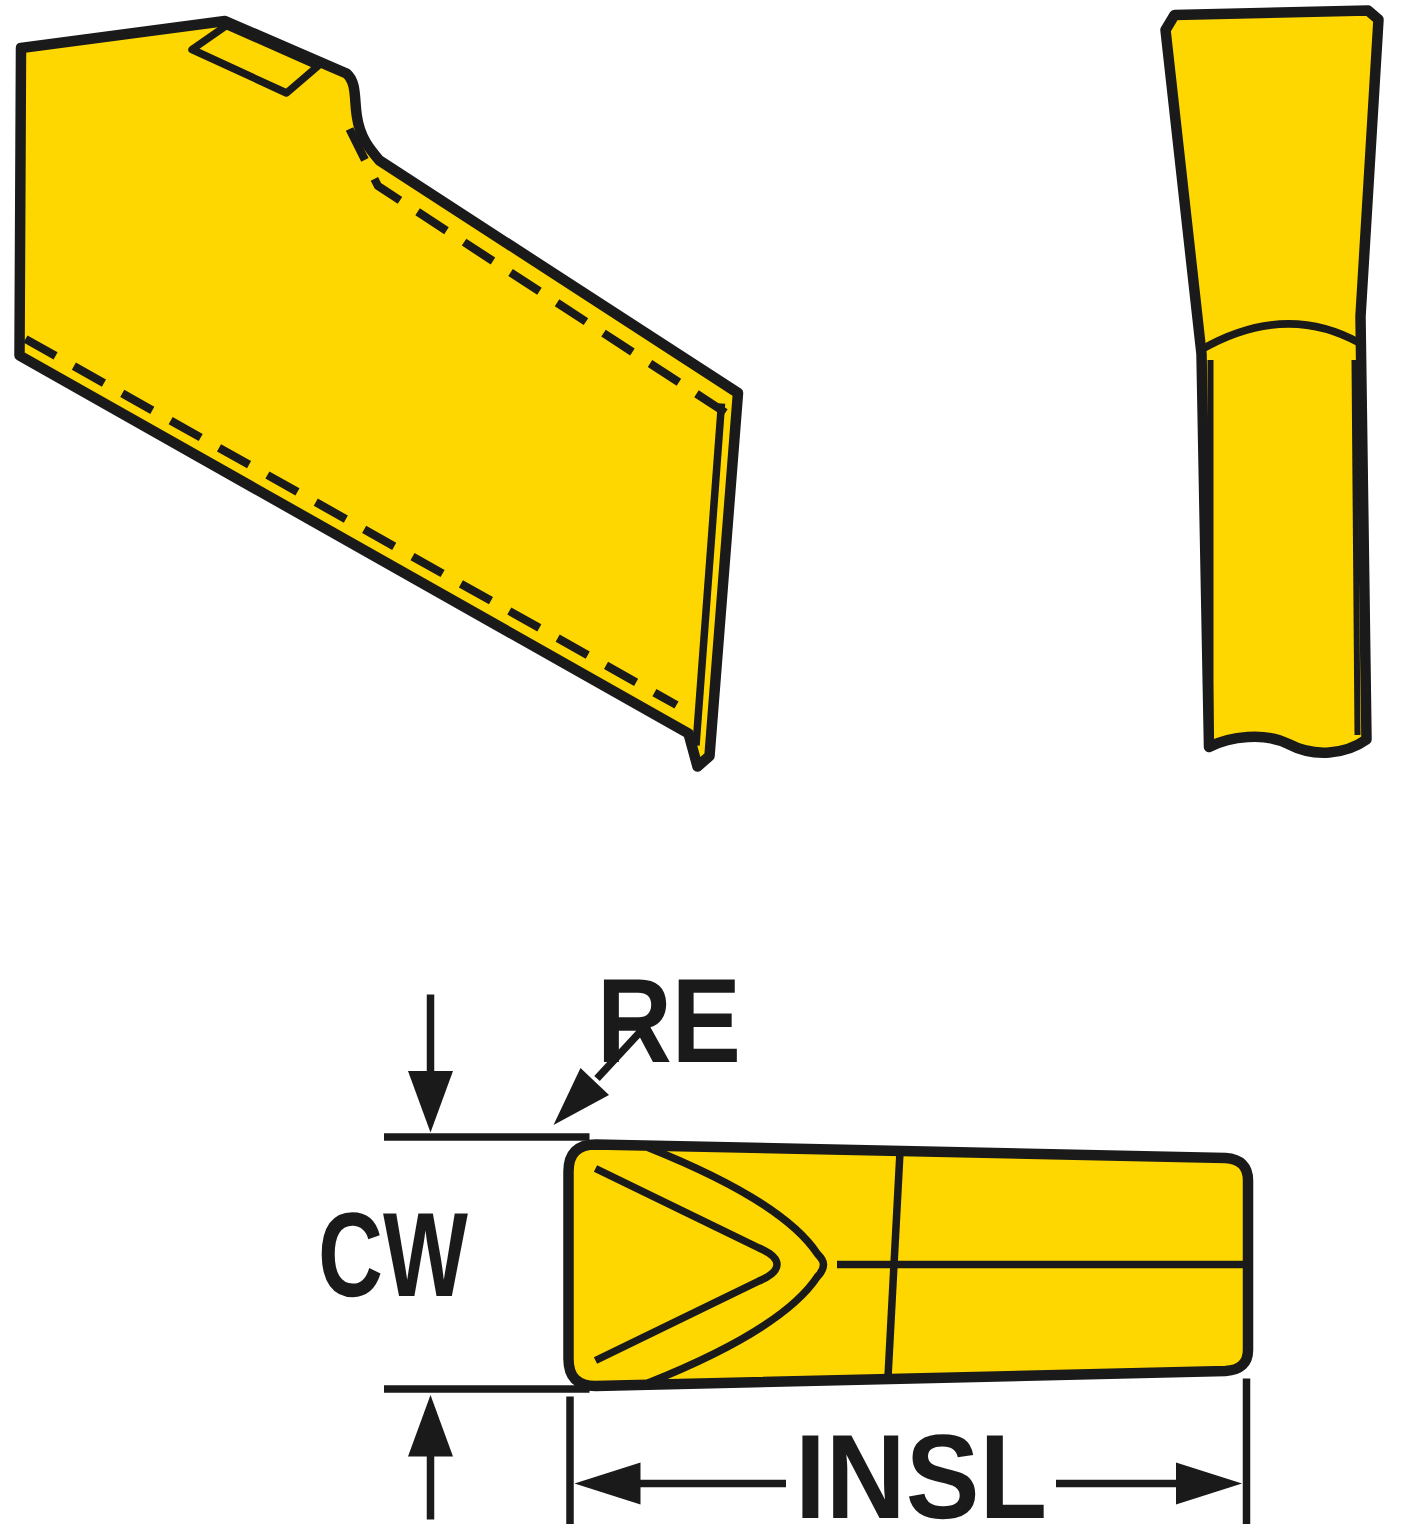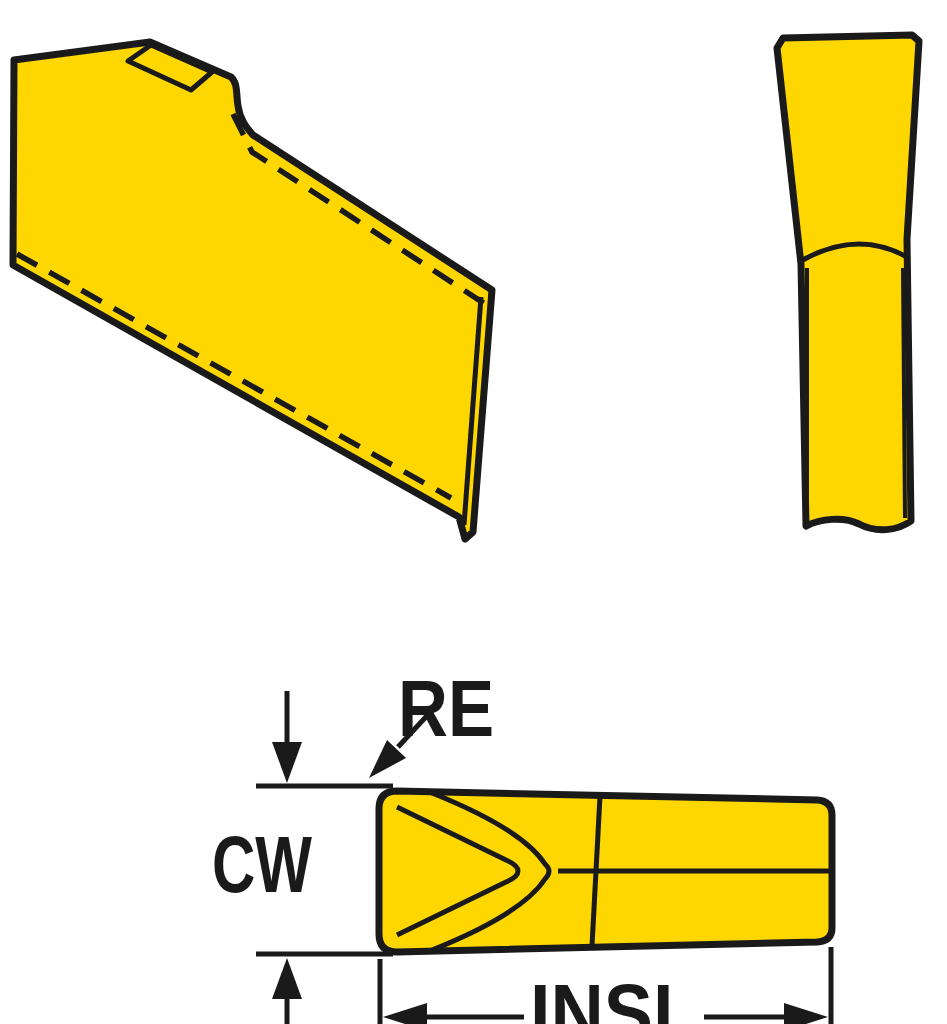--- a/index.html
+++ b/index.html
@@ -9,21 +9,20 @@
     width: 947px;
     height: 1024px;
     overflow: hidden;
     font-family: "Liberation Sans", "DejaVu Sans", sans-serif;
   }
   #stage {
     position: relative;
     width: 947px;
     height: 792px;
     background: var(--background, #ffffff);
-    margin-top: 28px;
   }
   svg { display: block; }
 
   .insert-fill {
     fill: var(--insert-fill, #FFD700);
     stroke: var(--outline, #1A1A1A);
     stroke-width: 7;
     stroke-linejoin: round;
   }
   .detail-line {

